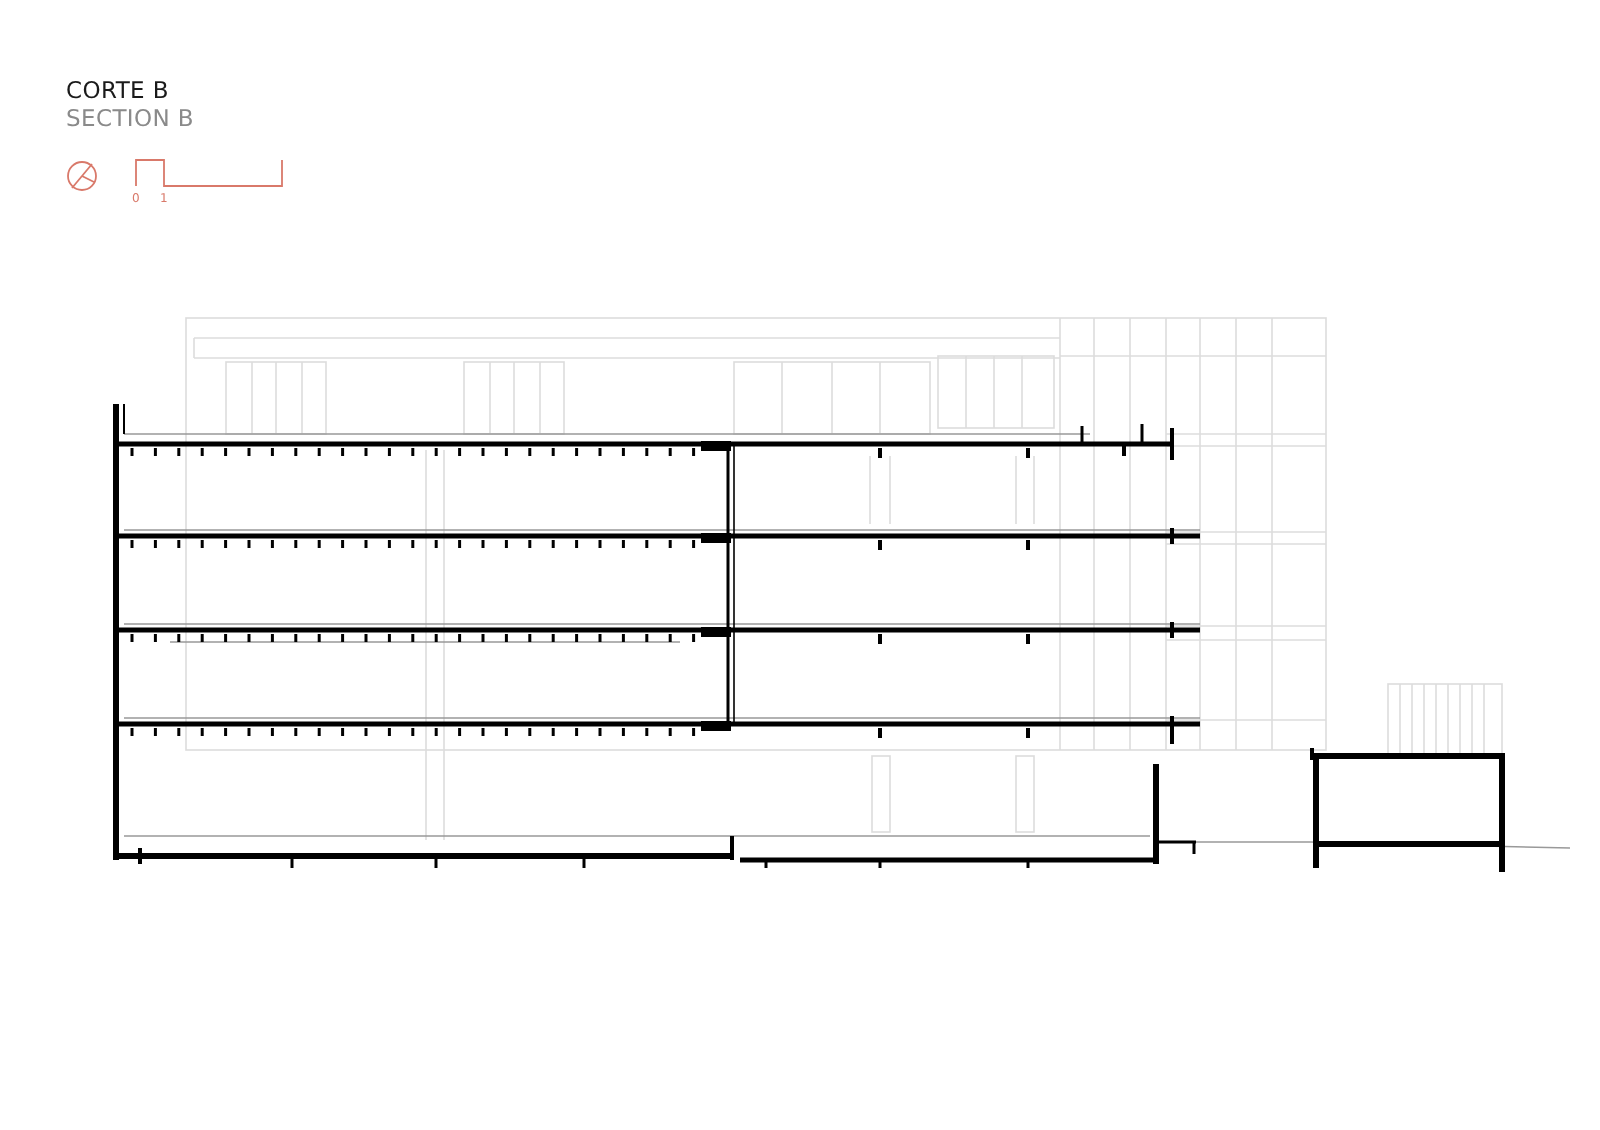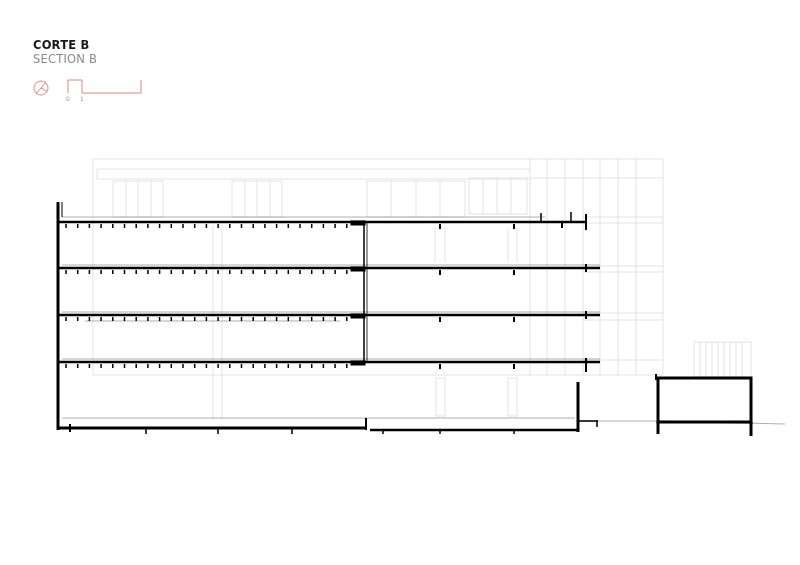--- a/index.html
+++ b/index.html
@@ -1,18 +1,18 @@
 <!DOCTYPE html>
 <html><head>
   <meta charset="utf-8">
   <style>
     html, body { margin: 0; padding: 0; background: #ffffff; }
     body { width: 800px; height: 565px; position: relative; overflow: hidden; font-family: "Liberation Sans", sans-serif; }
     .title-block { position: absolute; left: 33px; top: 38px; }
-    .title { font-family: "DejaVu Sans", sans-serif; font-weight: bold; font-size: 11.5px; color: #1a1a1a; letter-spacing: 0.2px; line-height: 14px; }
+    .title { font-family: "DejaVu Sans", sans-serif; font-weight: normal; font-size: 11.5px; color: #1a1a1a; letter-spacing: 0.2px; line-height: 14px; }
     .subtitle { font-family: "DejaVu Sans", sans-serif; font-size: 11.5px; color: #8a8a8a; line-height: 14px; letter-spacing: 0.2px; }
     svg.drawing { position: absolute; left: 0; top: 0; }
     .scale-label { font-family: "DejaVu Sans", sans-serif; font-size: 6px; fill: #d9796a; }
   </style>
 </head>
 <body>
 
 <div class="title-block">
   <div class="title">CORTE B</div>
   <div class="subtitle">SECTION B</div>

